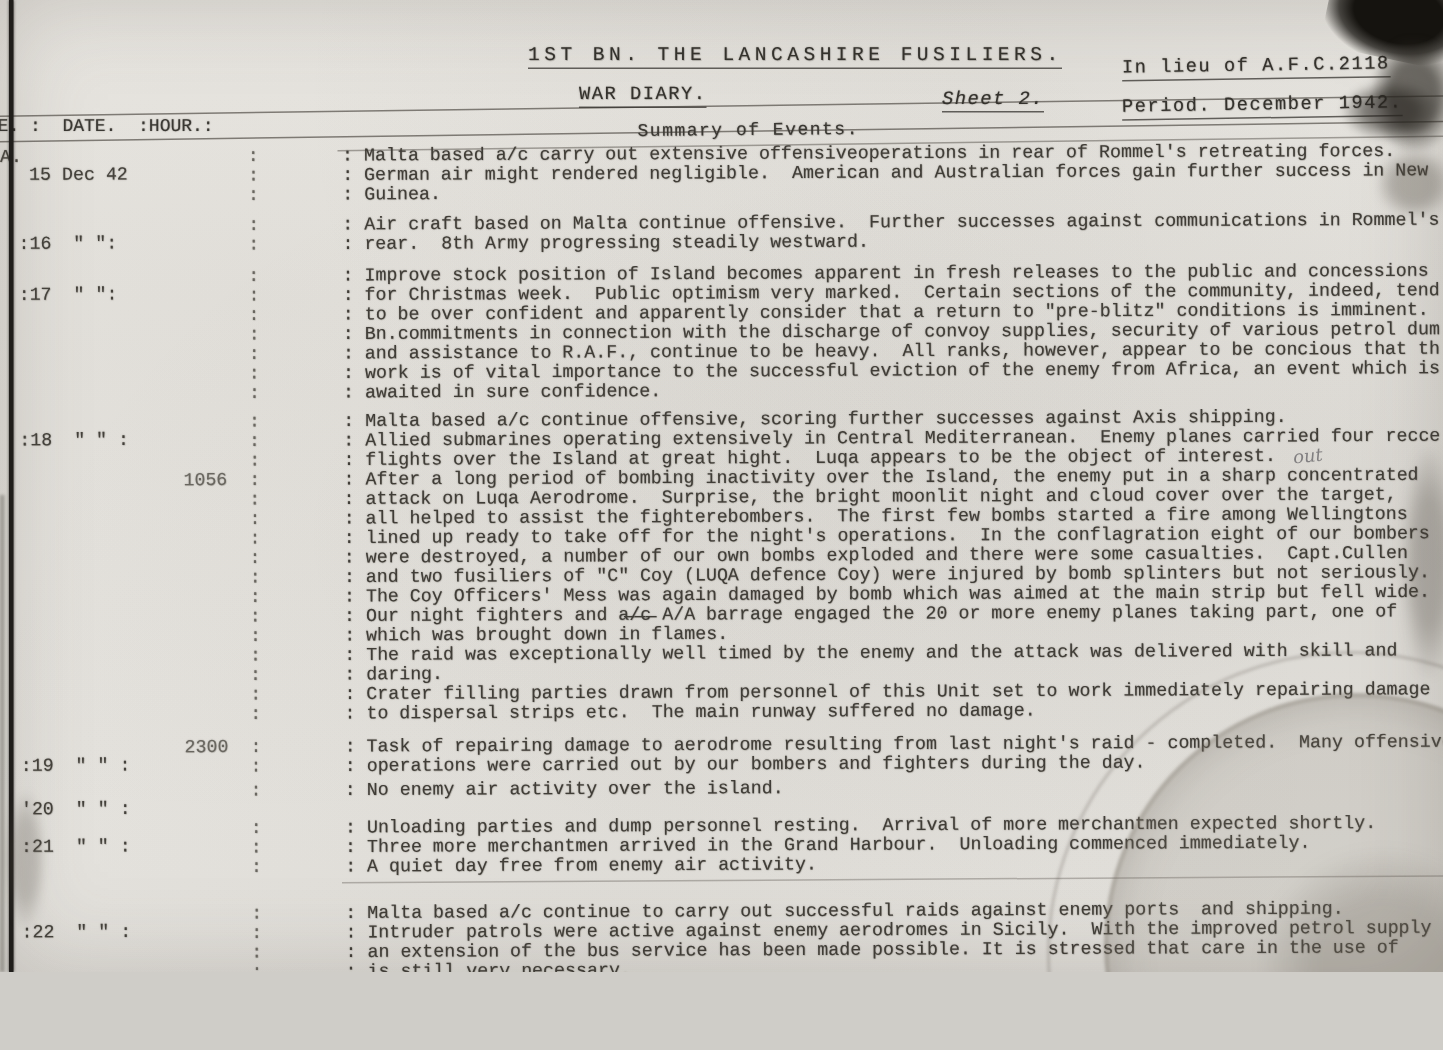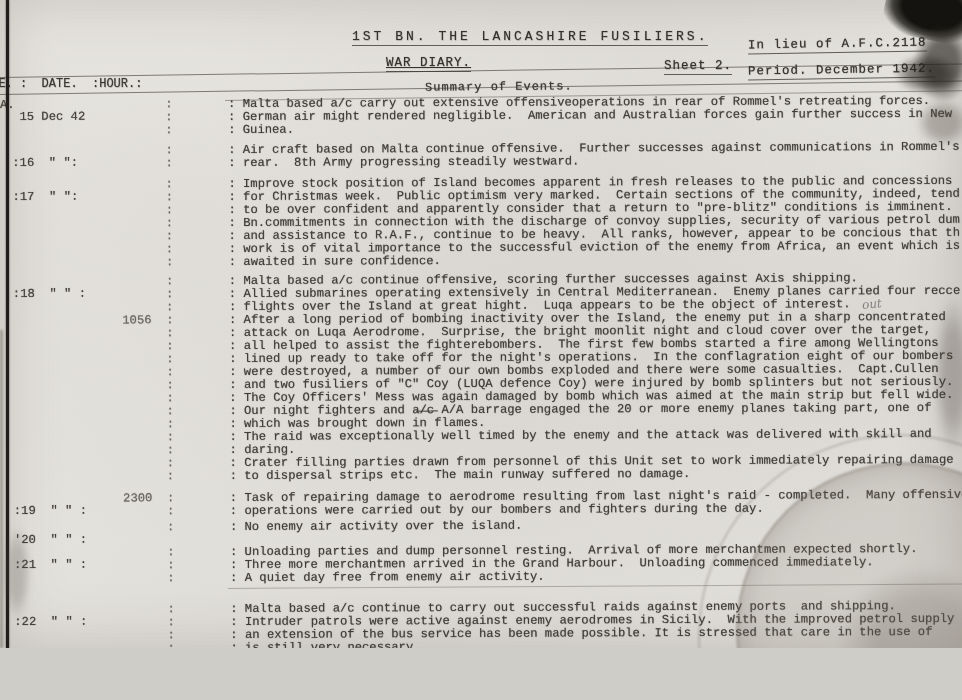--- a/index.html
+++ b/index.html
@@ -14,22 +14,22 @@
     box-shadow: inset 0 0 60px rgba(90,85,75,0.25);
     font-family:"Liberation Mono","DejaVu Sans Mono",monospace;
     color:#403d37;
   }
   .pre{white-space:pre;}
   .abs{position:absolute;}
   .typed{ text-shadow:0 0 1px rgba(70,65,58,0.6), 0.5px 0.5px 0 rgba(70,65,58,0.2); }
   .hdr{ color:#34322d; font-size:12.5px; letter-spacing:1px; border-bottom:1.5px solid rgba(52,50,45,0.75); padding-bottom:1px; }
   .title{ left:352px; top:29px; font-size:13px; letter-spacing:3px; }
   .lieu{ left:748px; top:37px; transform:rotate(-0.9deg); }
-  .wardiary{ left:386px; top:56px;text-decoration:underline; }
-  .sheet{ left:664px; top:59px; }
+  .wardiary{ left:386px; top:56px; }
+  .sheet{ left:628px; top:59px;font-style:italic; }
   .period{ left:748px; top:63px; transform:rotate(-0.9deg); }
   .colhead{ left:-16px; top:77px; font-size:12px; color:#3a3833; }
   .sumhead{ left:425px; top:80px; font-size:12px; color:#3a3833; letter-spacing:1px; transform:rotate(-0.5deg);}
   .rule{ position:absolute; height:0; border-top:1.6px solid rgba(70,66,60,0.65); transform-origin:left center; }
   .rule1{ left:-4px; top:77px; width:975px; transform:rotate(-0.8deg); }
   .rule2{ left:-4px; top:94px; width:975px; transform:rotate(-0.8deg); border-top-width:1.8px; }
   .rule3{ left:225px; top:100px; width:740px; transform:rotate(-0.75deg); border-top-color:rgba(70,66,60,0.45); }
   .rule4{ left:228px; top:588px; width:737px; transform:rotate(-0.35deg); border-top-color:rgba(80,75,68,0.35); }
 
   .entries{ position:absolute; left:0; top:99px; right:0; transform:rotate(-0.25deg); transform-origin:left top;}

